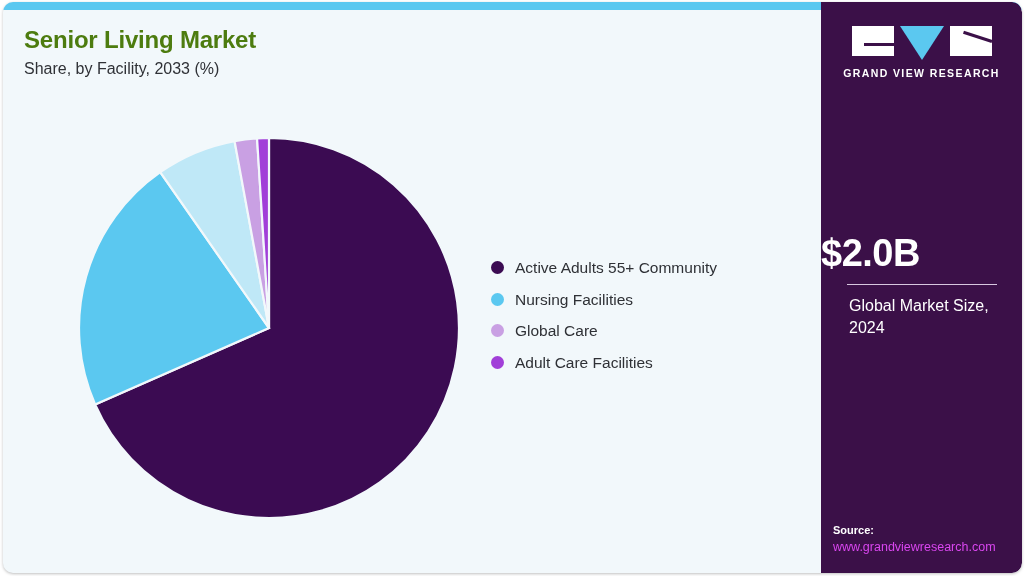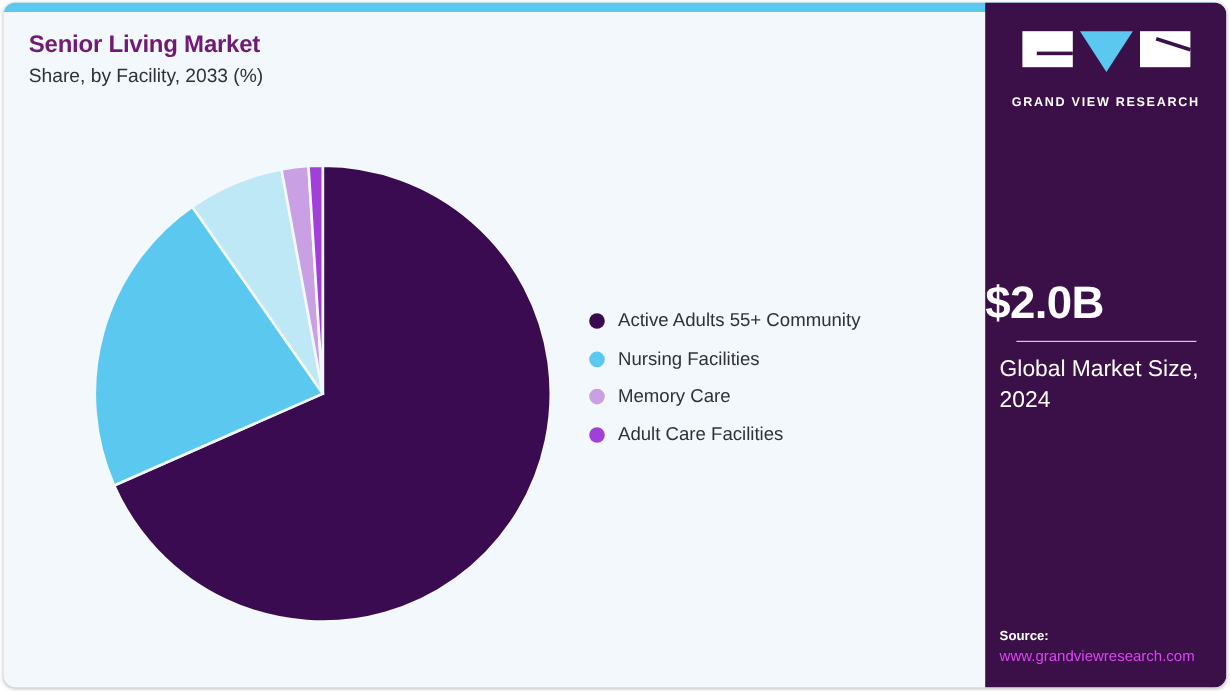--- a/index.html
+++ b/index.html
@@ -44,23 +44,23 @@
   }
 
   
   .header {
     position: absolute;
     left: 21px;
     top: 24px;
     width: 700px;
   }
   .title {
-    font-size: 20px;
+    font-size: 24px;
     font-weight: bold;
-    color: #701a75;
+    color: #4d7c0f;
     letter-spacing: -0.2px;
     margin: 0 0 5px 0;
     line-height: 1.15;
   }
   .subtitle {
     font-size: 16px;
     color: #2f3136;
     margin: 0;
     line-height: 1.2;
   }
@@ -166,21 +166,21 @@
     transform-origin: right center;
   }
   .logo-v {
     width: 0;
     height: 0;
     border-left: 22px solid transparent;
     border-right: 22px solid transparent;
     border-top: 34px solid #5bc8f0;
   }
   .logo-text {
-    margin-top: 19px;
+    margin-top: 7px;
     font-size: 10.5px;
     font-weight: bold;
     letter-spacing: 1.4px;
     color: #ffffff;
   }
 
   .stat {
     position: absolute;
     left: 0;
     top: 232px;
@@ -193,24 +193,24 @@
     line-height: 1;
     letter-spacing: -0.5px;
   }
   .stat-rule {
     width: 150px;
     height: 1px;
     background: #d8c7e0;
     margin: 12px auto 10px auto;
   }
   .stat-label {
-    font-size: 19px;
+    font-size: 16px;
     color: #ffffff;
     line-height: 1.35;
-    padding: 0 12px;
+    padding: 0 28px;
   }
 
   .source {
     position: absolute;
     left: 12px;
     bottom: 18px;
     width: 185px;
     text-align: left;
   }
   .source-title {
@@ -256,21 +256,21 @@
         <div class="legend-item">
           <span class="legend-dot" style="background:#3b0b52"></span>
           <span class="legend-label">Active Adults 55+ Community</span>
         </div>
         <div class="legend-item">
           <span class="legend-dot" style="background:#5bc8f0"></span>
           <span class="legend-label">Nursing Facilities</span>
         </div>
         <div class="legend-item">
           <span class="legend-dot" style="background:#c9a0e3"></span>
-          <span class="legend-label">Memory Care</span>
+          <span class="legend-label">Global Care</span>
         </div>
         <div class="legend-item">
           <span class="legend-dot" style="background:#a13fd8"></span>
           <span class="legend-label">Adult Care Facilities</span>
         </div>
       </div>
 
     </div>
 
     <div class="sidebar">

